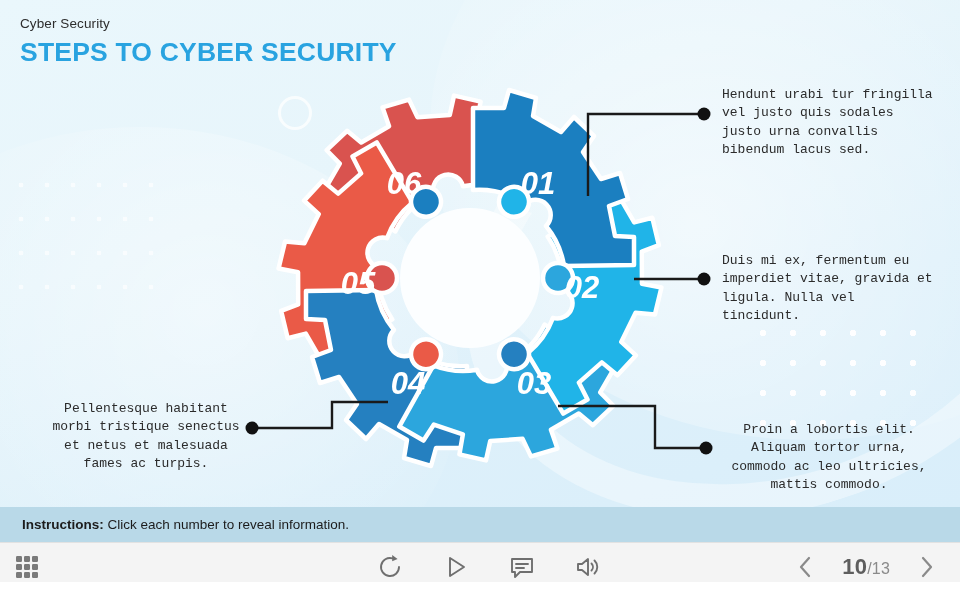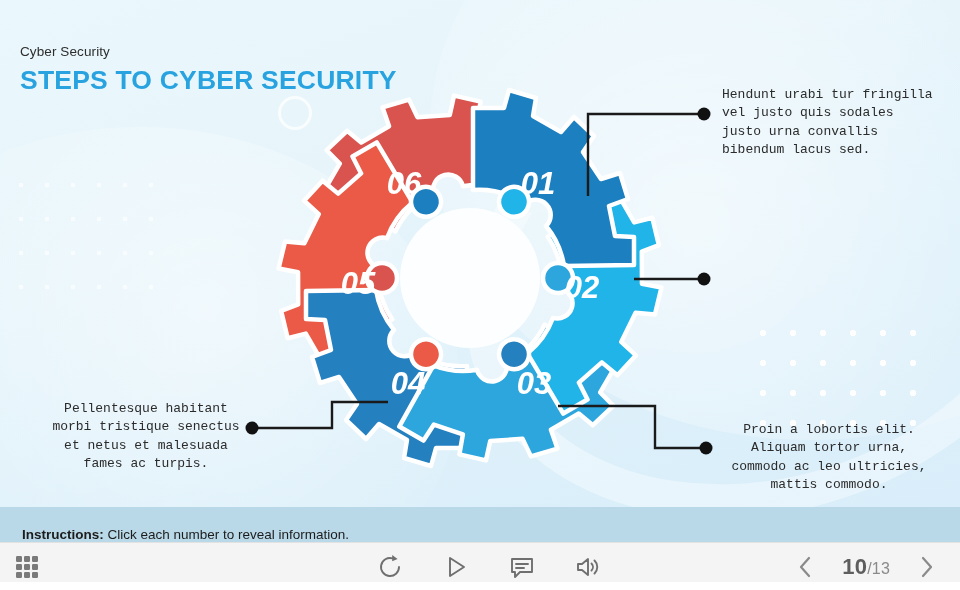--- a/index.html
+++ b/index.html
@@ -85,21 +85,20 @@
     pointer-events: none;
   }
 
   
   #header { position: absolute; left: 20px; top: 16px; }
   #eyebrow {
     font-size: 13.5px;
     color: #2d2d2d;
     letter-spacing: .1px;
     line-height: 1.2;
-    margin-top: 28px;
   }
   #title {
     margin-top: 5px;
     font-size: 26.5px;
     font-weight: bold;
     color: #29a3e0;
     letter-spacing: .2px;
     line-height: 1.15;
     text-align: right;
   }
@@ -141,21 +140,21 @@
   .callout.c3 { left: 722px; top: 421px; width: 214px; text-align: center; }
   .callout.c4 { left: 46px;  top: 400px; width: 200px; text-align: center; }
 
   
   #instructions-bar {
     position: absolute;
     left: 0; top: 507px;
     width: 960px; height: 35px;
     background: #b9d9e8;
     display: flex;
-    align-items: flex-end;
+    align-items: center;
   }
   #instructions-text {
     padding-left: 22px;
     font-size: 13.5px;
     color: #1c1c1c;
   }
   #instructions-text b { font-weight: bold; }
 
   
   #player-bar {
@@ -362,20 +361,21 @@
       </g>
       <g fill="#111111">
         <circle cx="704" cy="114" r="6.5"></circle>
         <circle cx="704" cy="279" r="6.5"></circle>
         <circle cx="706" cy="448" r="6.5"></circle>
         <circle cx="252" cy="428" r="6.5"></circle>
       </g>
     </svg>
 
     <div class="callout c1">Hendunt urabi tur fringilla vel justo quis sodales justo urna convallis bibendum lacus sed.</div>
+    <div class="callout c2">Duis mi ex, fermentum eu imperdiet vitae, gravida et ligula. Nulla vel tincidunt.</div>
     <div class="callout c3">Proin a lobortis elit. Aliquam tortor urna, commodo ac leo ultricies, mattis commodo.</div>
     <div class="callout c4">Pellentesque habitant morbi tristique senectus et netus et malesuada fames ac turpis.</div>
   </div>
 
   <div id="instructions-bar">
     <div id="instructions-text"><b>Instructions:</b><span> Click each number to reveal information.</span></div>
   </div>
 
   <div id="player-bar">
 

